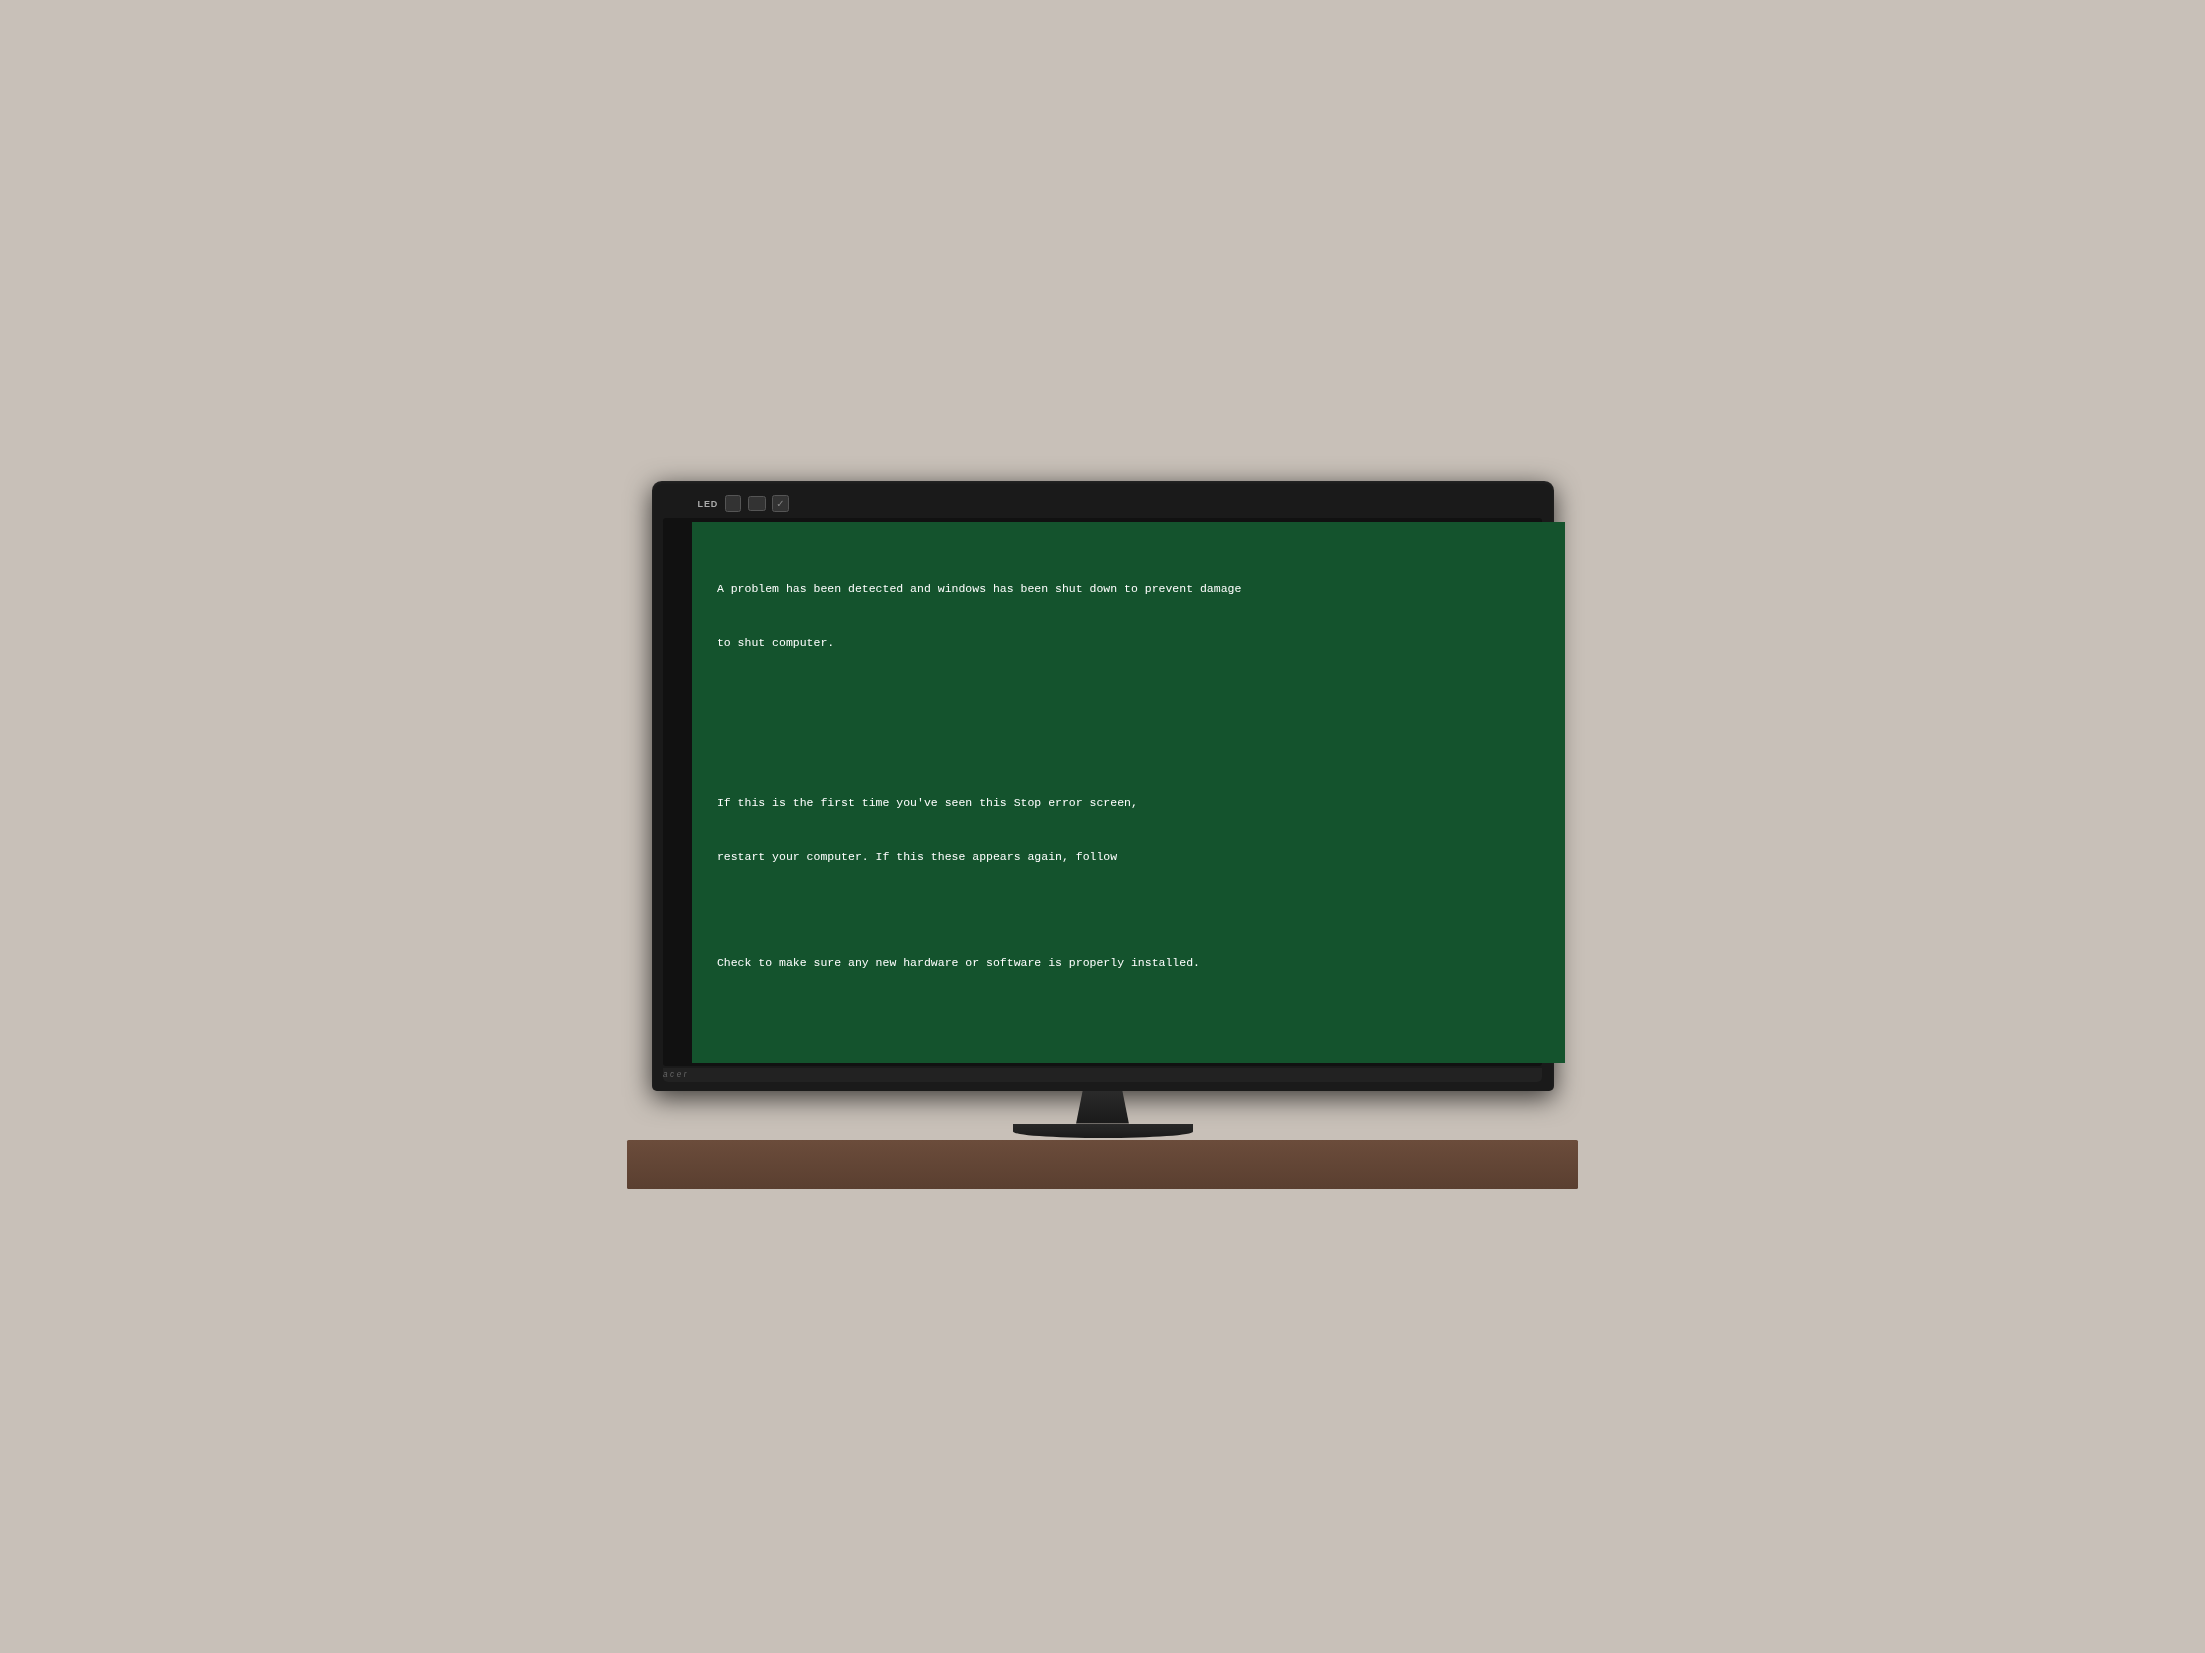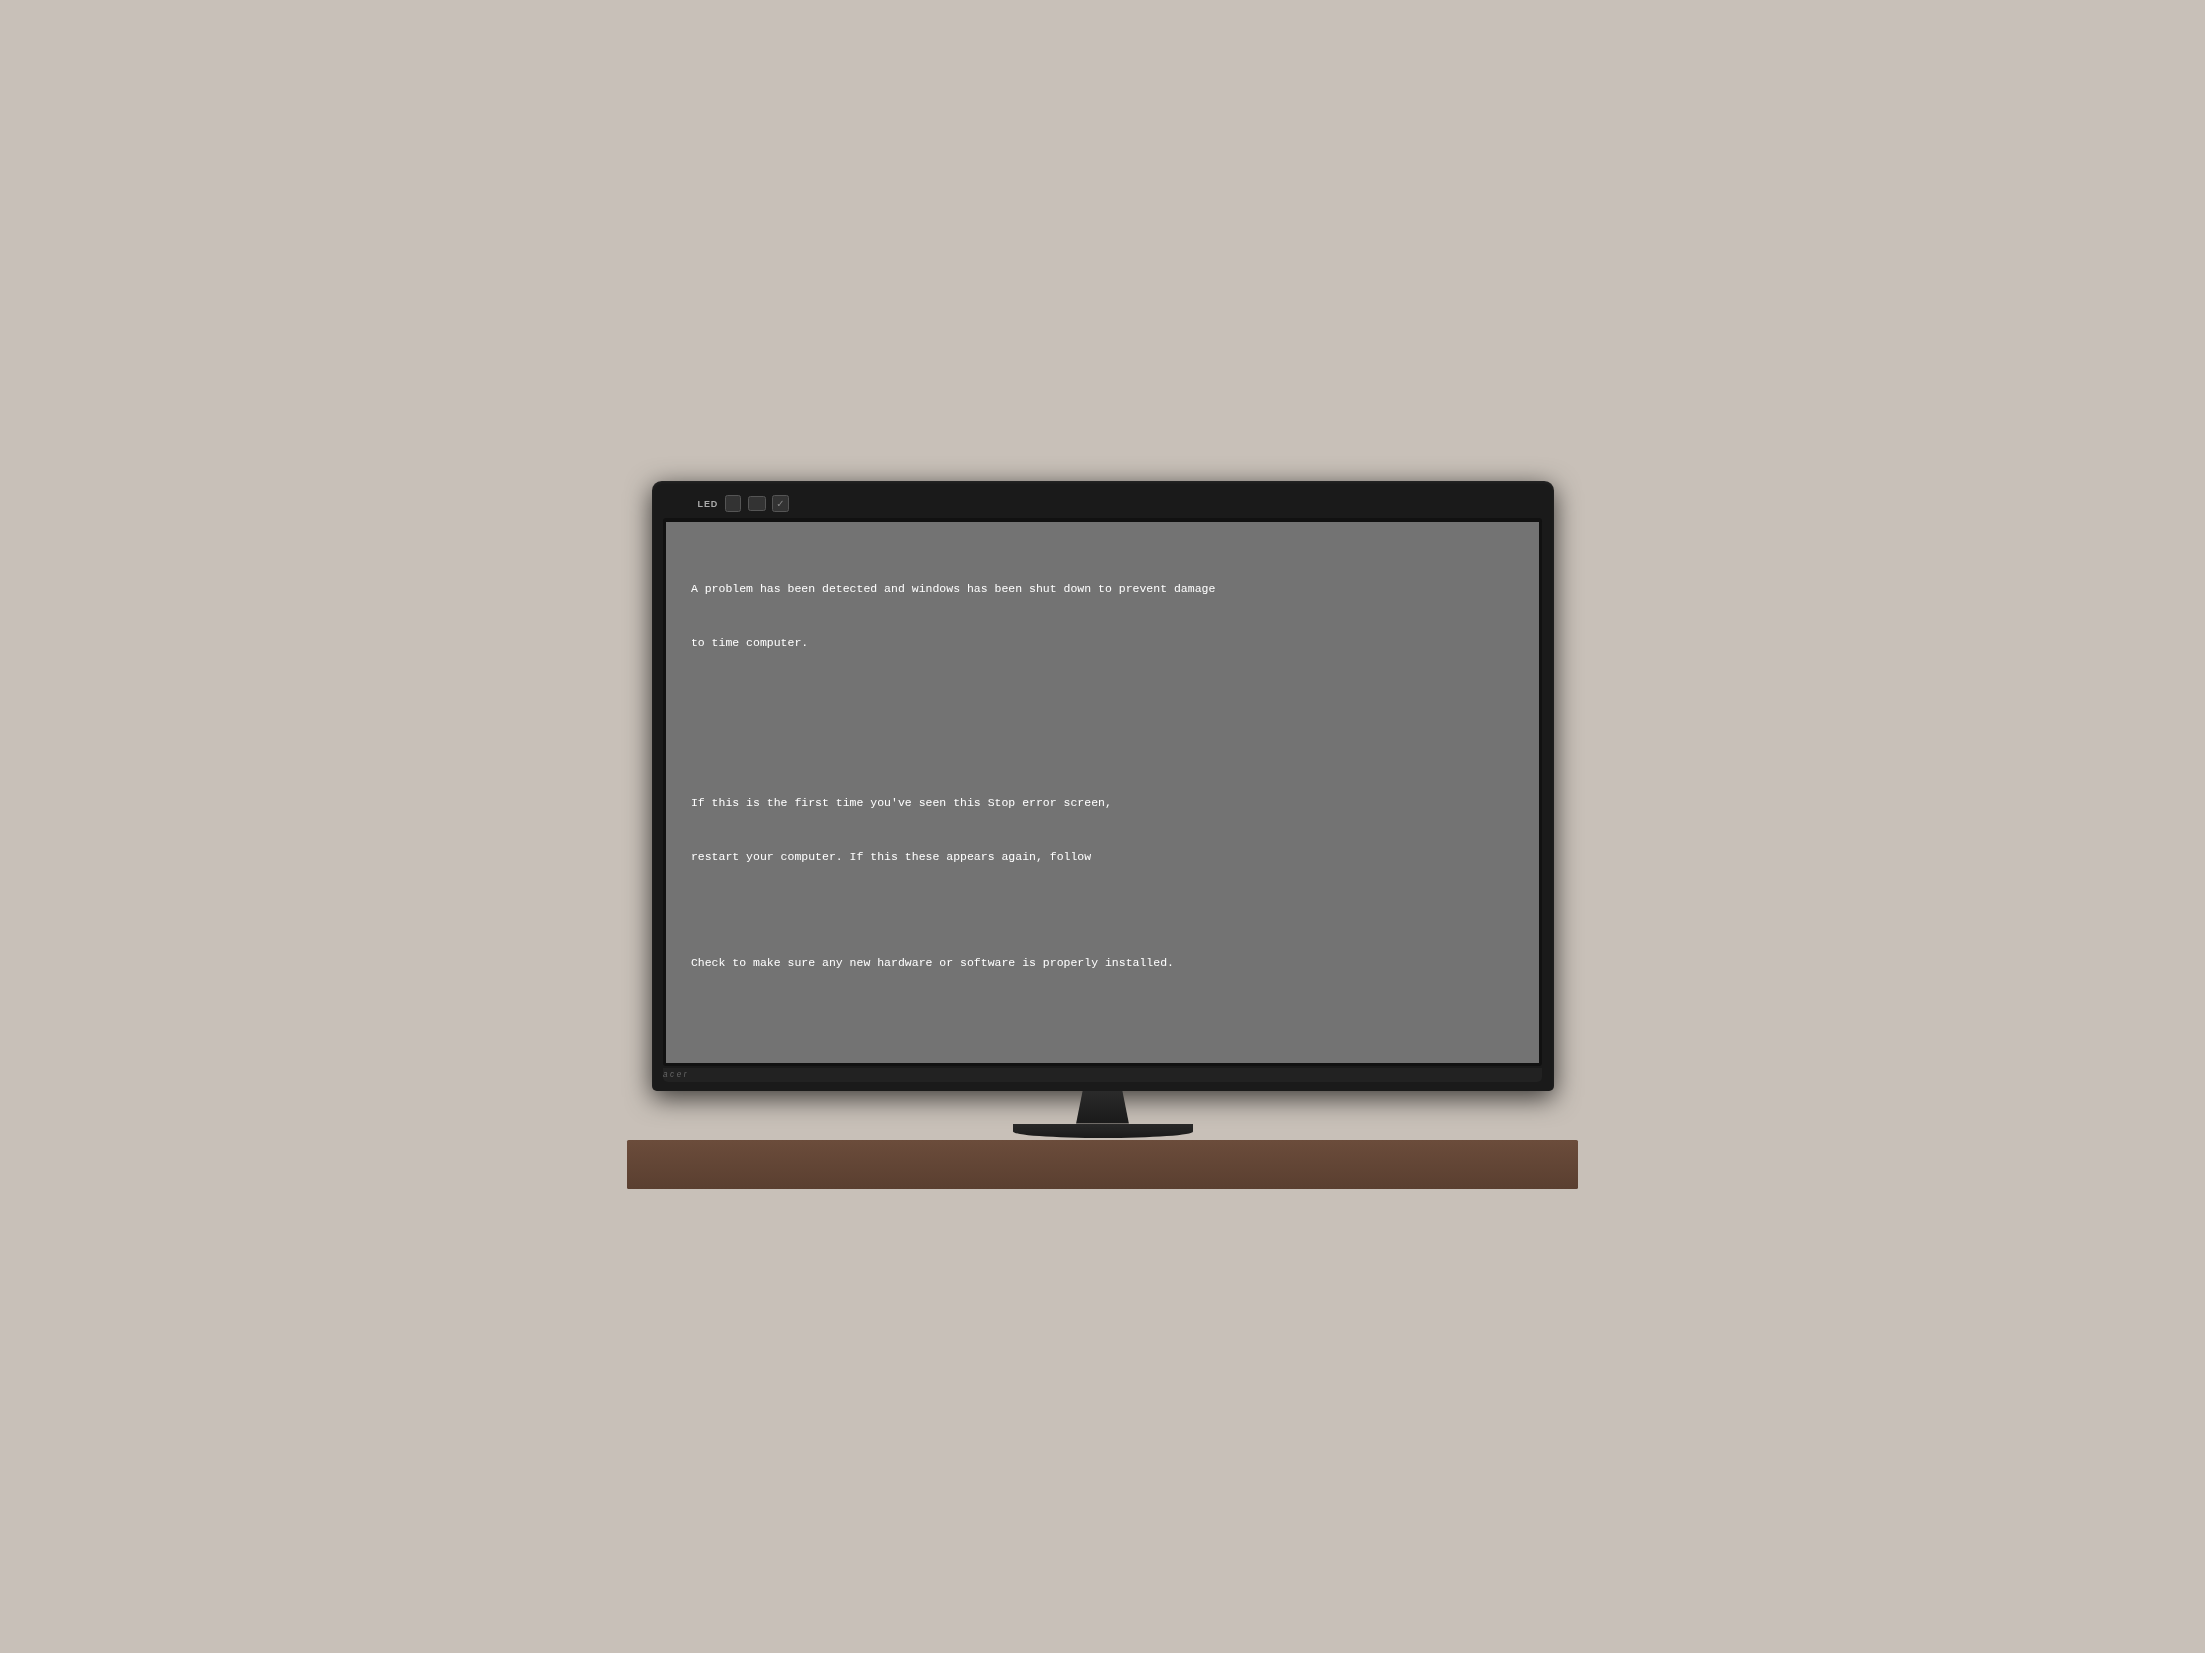--- a/index.html
+++ b/index.html
@@ -73,31 +73,32 @@
       font-size: 9.8px;
     }
 
     .screen-bezel {
       background: #111;
       border-radius: 3.3px;
       padding: 3.3px;
     }
 
     .screen {
-      background-color: #737373;
+      background-color: #14532d;
       width: 100%;
       aspect-ratio: 4/3;
       max-height: 541px;
       padding: 23px 24.6px;
       font-family: 'Courier New', Courier, monospace;
       color: #ffffff;
       font-size: 11.5px;
       line-height: 1.55;
       overflow: hidden;
       position: relative;
+      margin-left: 26px;
     }
 
     .bsod-text {
       white-space: pre-wrap;
       word-break: break-all;
     }
 
     .bsod-line {
       display: block;
       margin-bottom: 0;
@@ -156,21 +157,21 @@
     <div class="monitor-top-bar">
       <span class="monitor-label">LED</span>
       <span class="monitor-button"></span>
       <span class="monitor-button square"></span>
       <span class="monitor-button check">✓</span>
     </div>
     <div class="screen-bezel">
       <div class="screen">
         <div class="bsod-text">
           <span class="bsod-line">A problem has been detected and windows has been shut down to prevent damage</span>
-          <span class="bsod-line">to time computer.</span>
+          <span class="bsod-line">to shut computer.</span>
           <span class="bsod-blank"></span>
           <span class="bsod-blank"></span>
           <span class="bsod-line">If this is the first time you've seen this Stop error screen,</span>
           <span class="bsod-line">restart your computer. If this these appears again, follow</span>
           <span class="bsod-blank"></span>
           <span class="bsod-line">Check to make sure any new hardware or software is properly installed.</span>
           
           
           
           

